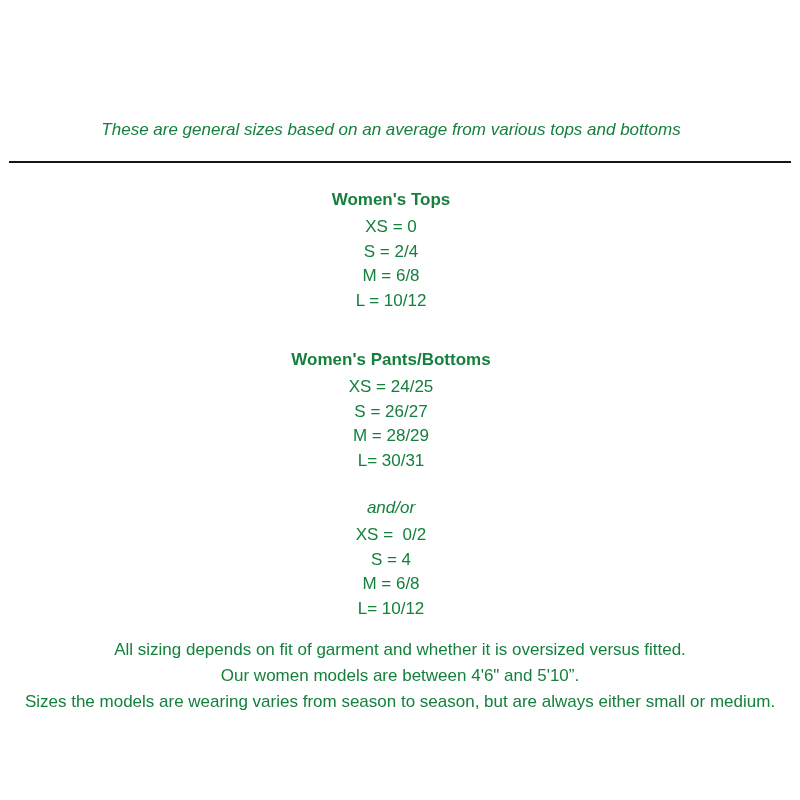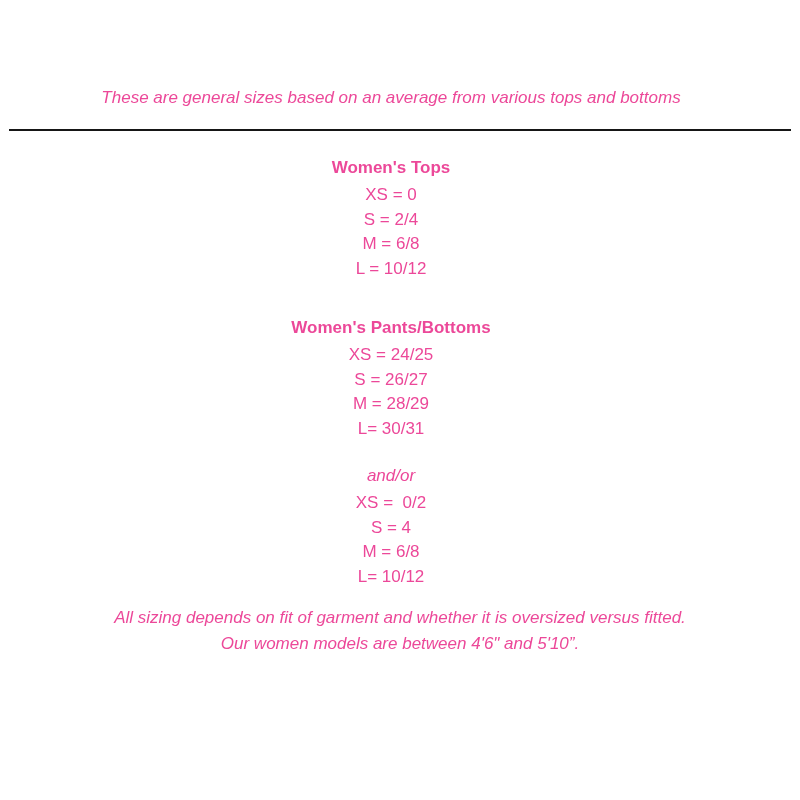--- a/index.html
+++ b/index.html
@@ -5,26 +5,26 @@
   html, body {
     margin: 0;
     padding: 0;
     background: #ffffff;
   }
   .page {
     position: relative;
     width: 800px;
     height: 800px;
     background: #ffffff;
-    color: #ec4899;
+    color: #15803d;
     font-family: "Liberation Sans", sans-serif;
     text-align: center;
     overflow: hidden;
     box-sizing: border-box;
-    padding-top: 88px;
+    padding-top: 120px;
   }
   .intro {
     margin: 0;
     font-size: 17px;
     line-height: 20px;
     font-style: italic;
     transform: translateX(-9px);
   }
   .divider {
     border: none;
@@ -53,21 +53,20 @@
     line-height: 24.5px;
     white-space: pre-wrap;
   }
   .footer-notes {
     margin-top: 16px;
   }
   .footer-line {
     margin: 0;
     font-size: 17px;
     line-height: 26px;
-    font-style: italic;
   }
 </style>
 </head>
 <body>
 
 <div class="page">
 
   <p class="intro">These are general sizes based on an average from various tops and bottoms</p>
 
   <hr class="divider">
@@ -98,15 +97,16 @@
       <div class="size-row">XS =  0/2</div>
       <div class="size-row">S = 4</div>
       <div class="size-row">M = 6/8</div>
       <div class="size-row">L= 10/12</div>
     </div>
   </section>
 
   <footer class="footer-notes">
     <p class="footer-line">All sizing depends on fit of garment and whether it is oversized versus fitted.</p>
     <p class="footer-line">Our women models are between 4'6" and 5'10”.</p>
+    <p class="footer-line">Sizes the models are wearing varies from season to season, but are always either small or medium.</p>
   </footer>
 
 </div>
 
 </body></html>

